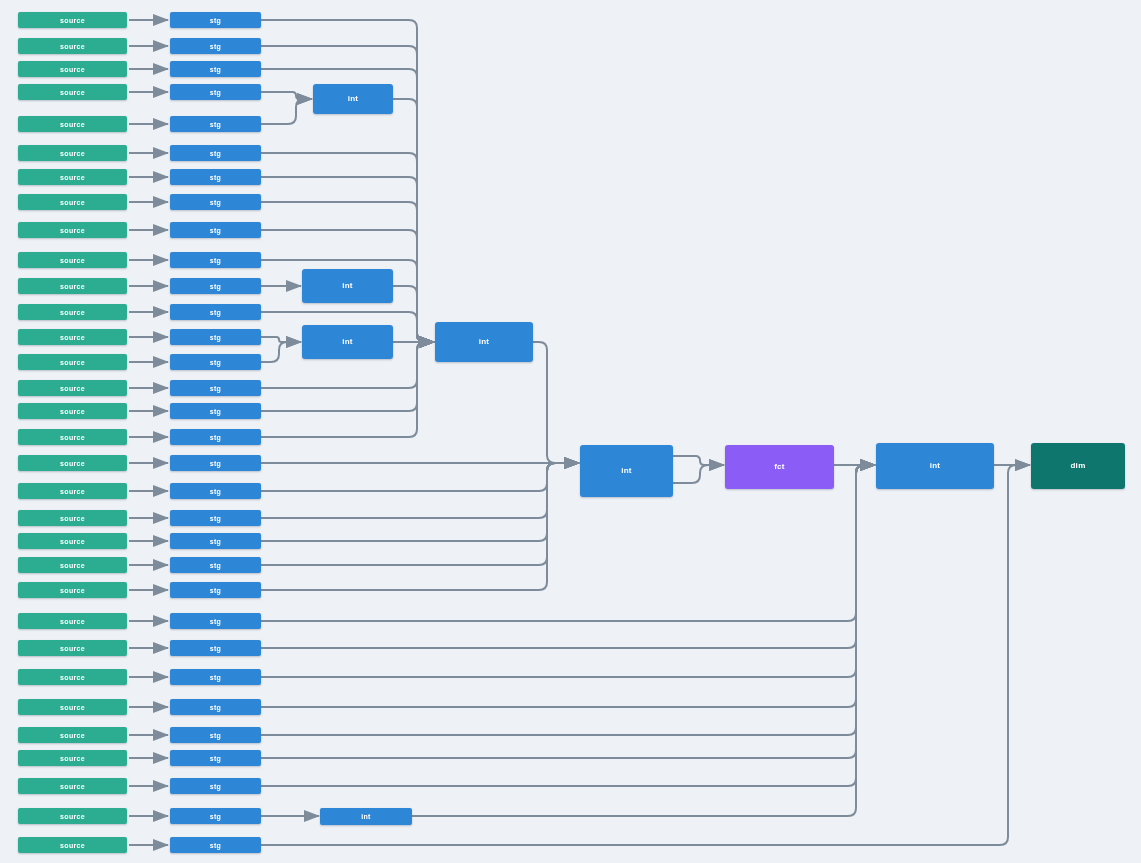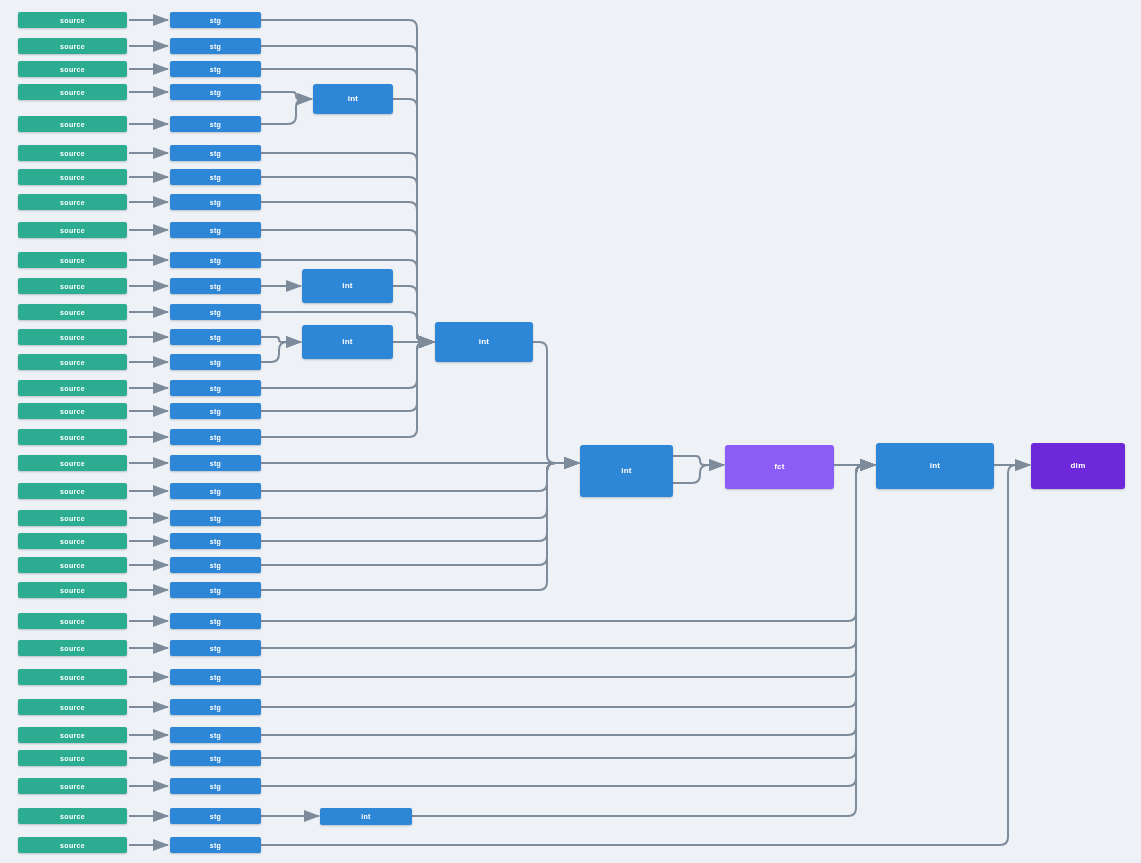--- a/index.html
+++ b/index.html
@@ -304,19 +304,19 @@
     </div>
     <div class="node big" style="left: 580px; top: 445px; width: 93px; height: 52px; background: rgb(46, 134, 214); color: rgb(255, 255, 255);">
       <span>int</span>
     </div>
     <div class="node big" style="left: 725px; top: 445px; width: 109px; height: 44px; background: #8b5cf6; color: rgb(255, 255, 255);">
       <span>fct</span>
     </div>
     <div class="node big" style="left: 876px; top: 443px; width: 118px; height: 46px; background: rgb(46, 134, 214); color: rgb(255, 255, 255);">
       <span>int</span>
     </div>
-    <div class="node big" style="left: 1031px; top: 443px; width: 94px; height: 46px; background: #6d28d9; color: rgb(255, 255, 255);">
+    <div class="node big" style="left: 1031px; top: 443px; width: 94px; height: 46px; background: #0f766e; color: rgb(255, 255, 255);">
       <span>dim</span>
     </div>
     <div class="node" style="left: 320px; top: 808px; width: 92px; height: 17px; background: rgb(46, 134, 214); color: rgb(255, 255, 255);">
       <span>int</span>
     </div>
   </div>
 
 </body></html>

